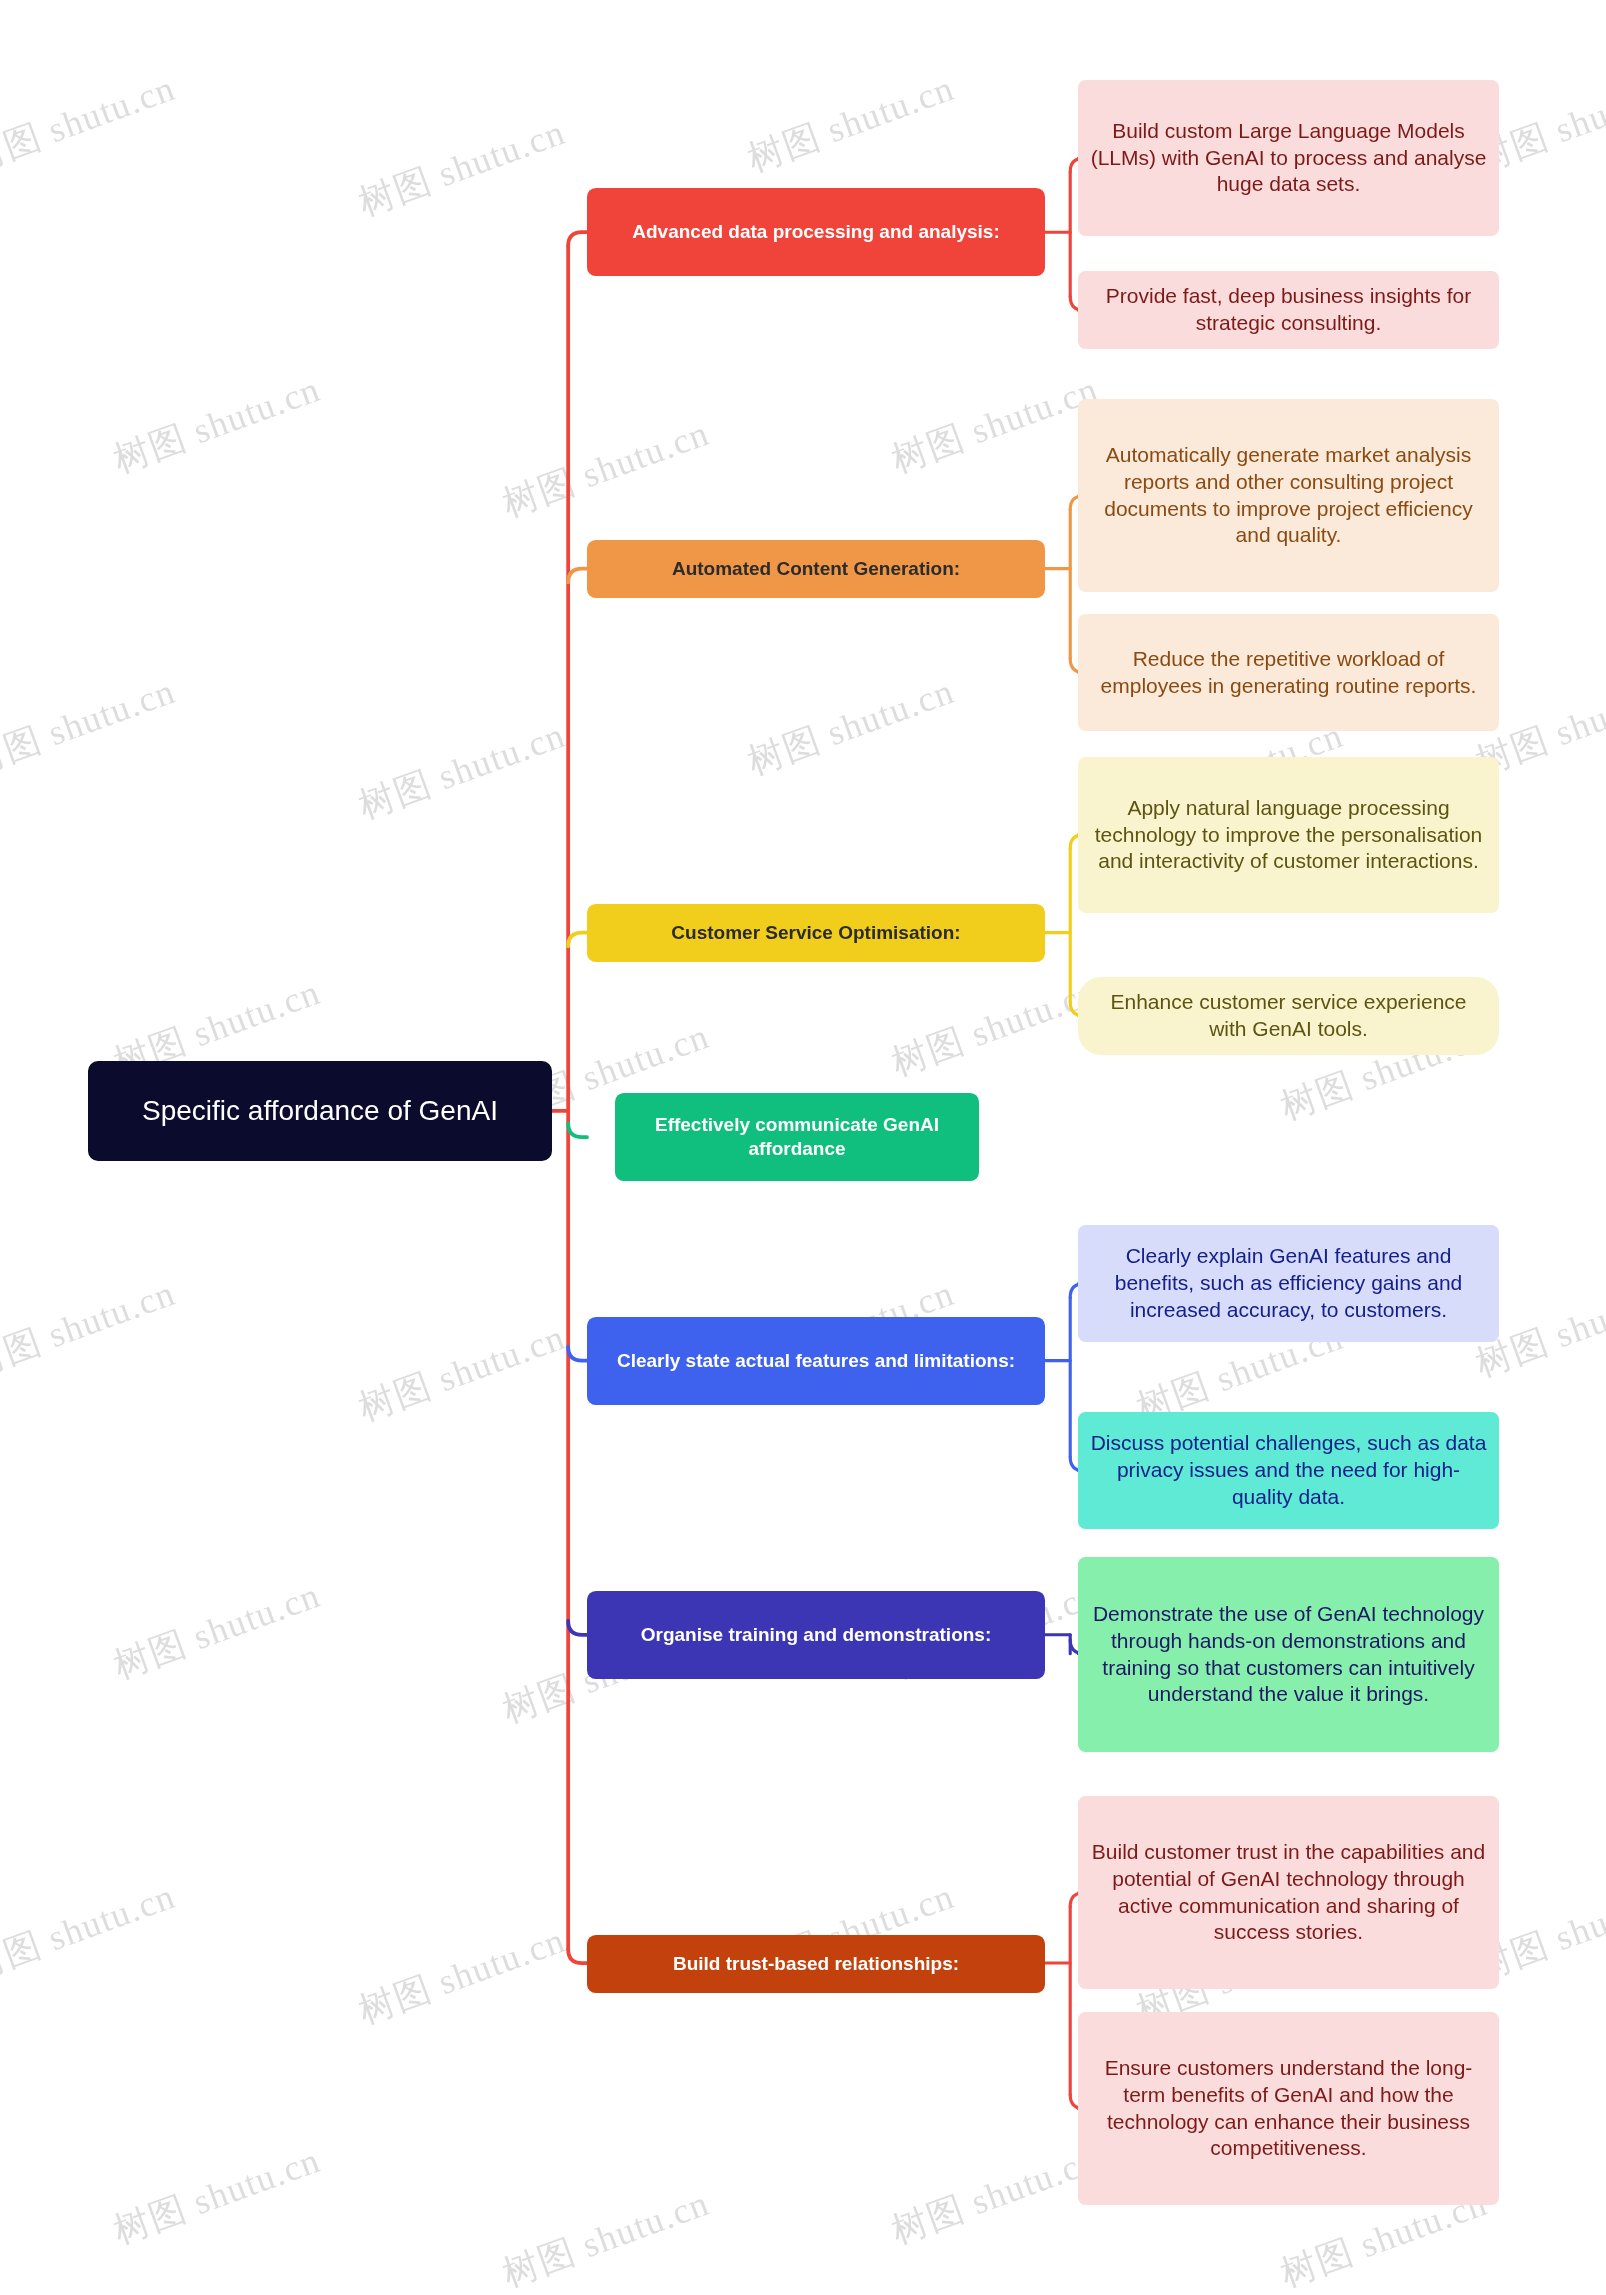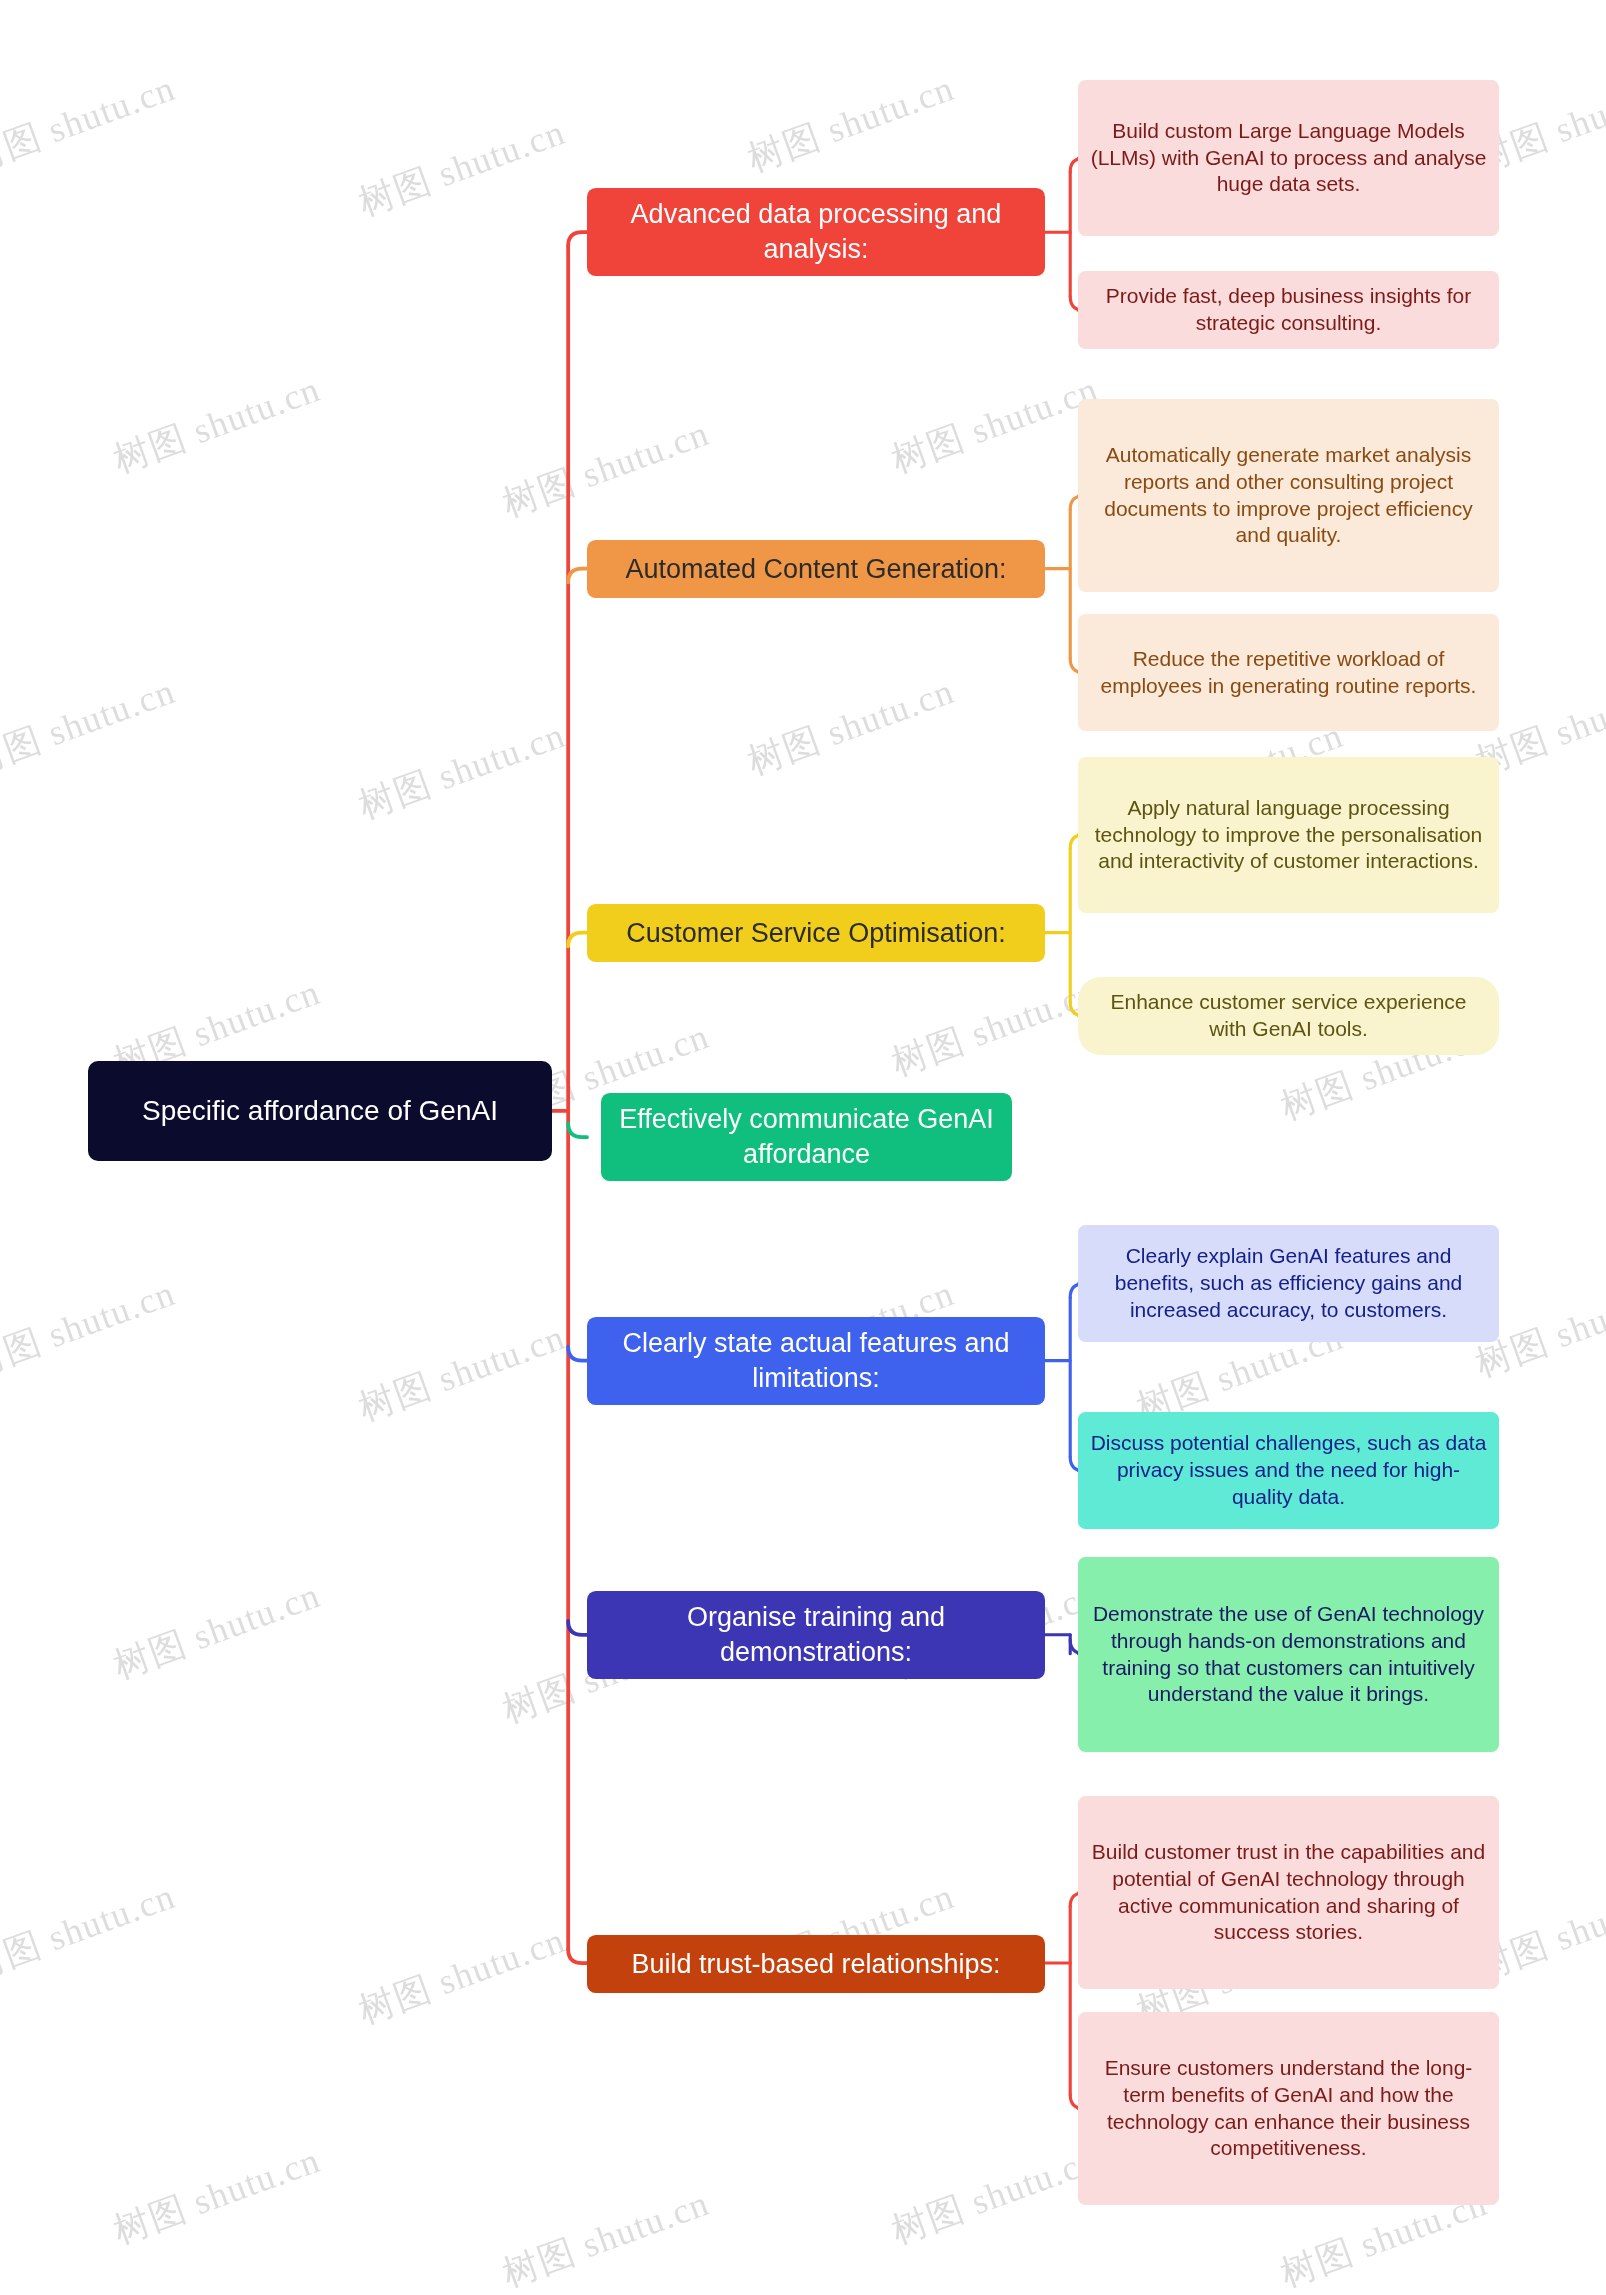--- a/index.html
+++ b/index.html
@@ -58,21 +58,22 @@
 
   .node.root {
     background: #0b0b2e;
     color: #ffffff;
     font-size: 28px;
     border-radius: 10px;
   }
 
   .node.branch {
     color: #ffffff;
-    font-size: 27px;
+    font-size: 19px;
+    font-weight: bold;
   }
   .node.branch.dark-text { color: #1d1d1d; }
 
   .node.leaf {
     font-size: 21px;
     border-radius: 7.5px;
   }
 
   .node-text { display: block; width: 100%; }
 </style>
@@ -179,21 +180,21 @@
       </div>
       <div class="node branch dark-text" style="left: 587px; top: 904px; width: 458px; min-height: 58px; background: rgb(240, 206, 27); color: rgb(43, 43, 43);">
         <span class="node-text">Customer Service Optimisation:</span>
       </div>
       <div class="node leaf" style="left: 1078px; top: 757px; width: 421px; min-height: 156px; background: rgb(249, 244, 206); color: rgb(93, 84, 17);">
         <span class="node-text">Apply natural language processing technology to improve the personalisation and interactivity of customer interactions.</span>
       </div>
       <div class="node leaf" style="left: 1078px; top: 977px; width: 421px; min-height: 78px; background: rgb(249, 244, 206); color: rgb(93, 84, 17); border-radius: 23px;">
         <span class="node-text">Enhance customer service experience with GenAI tools.</span>
       </div>
-      <div class="node branch" style="left: 601px; top: 1093px; width: 411px; min-height: 88px; background: rgb(16, 191, 126); color: rgb(255, 255, 255);">
+      <div class="node branch" style="left: 615px; top: 1093px; width: 364px; min-height: 88px; background: rgb(16, 191, 126); color: rgb(255, 255, 255);">
         <span class="node-text">Effectively communicate GenAI affordance</span>
       </div>
       <div class="node branch" style="left: 587px; top: 1317px; width: 458px; min-height: 88px; background: rgb(63, 98, 238); color: rgb(255, 255, 255);">
         <span class="node-text">Clearly state actual features and limitations:</span>
       </div>
       <div class="node leaf" style="left: 1078px; top: 1225px; width: 421px; min-height: 117px; background: rgb(215, 220, 251); color: rgb(21, 32, 140);">
         <span class="node-text">Clearly explain GenAI features and benefits, such as efficiency gains and increased accuracy, to customers.</span>
       </div>
       <div class="node leaf" style="left: 1078px; top: 1412px; width: 421px; min-height: 117px; background: #5eead4; color: rgb(21, 32, 140);">
         <span class="node-text">Discuss potential challenges, such as data privacy issues and the need for high-quality data.</span>

